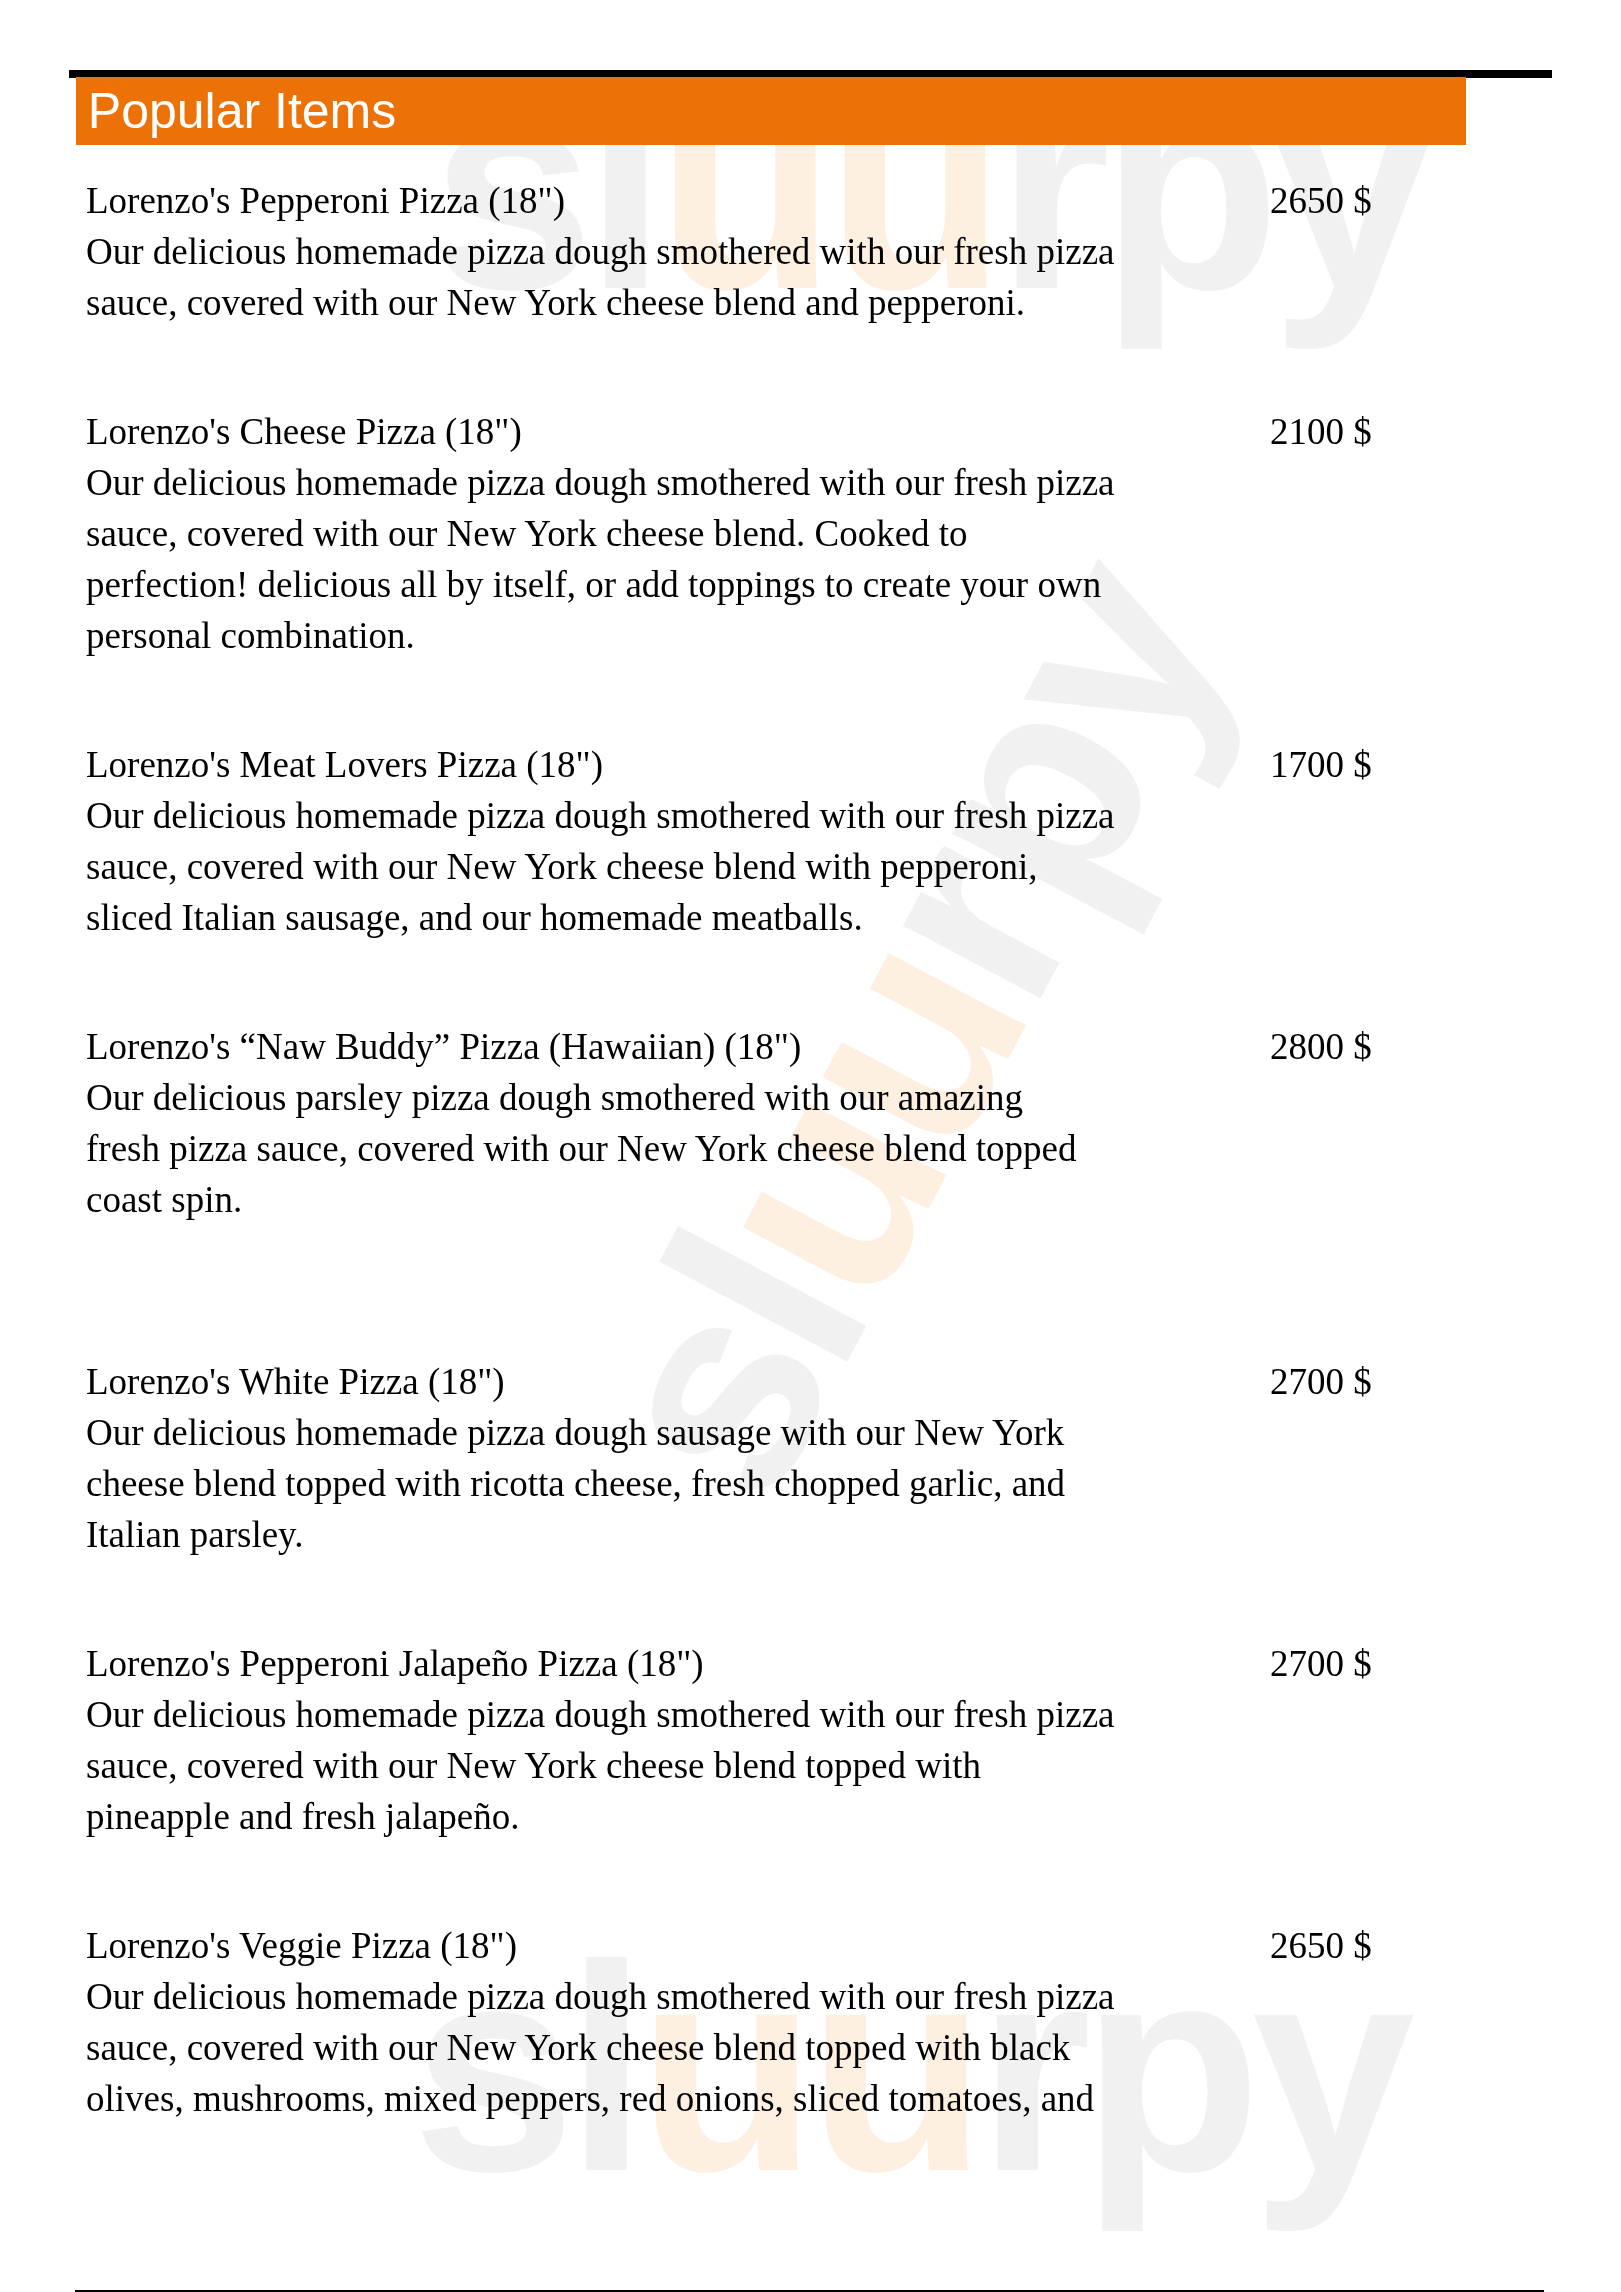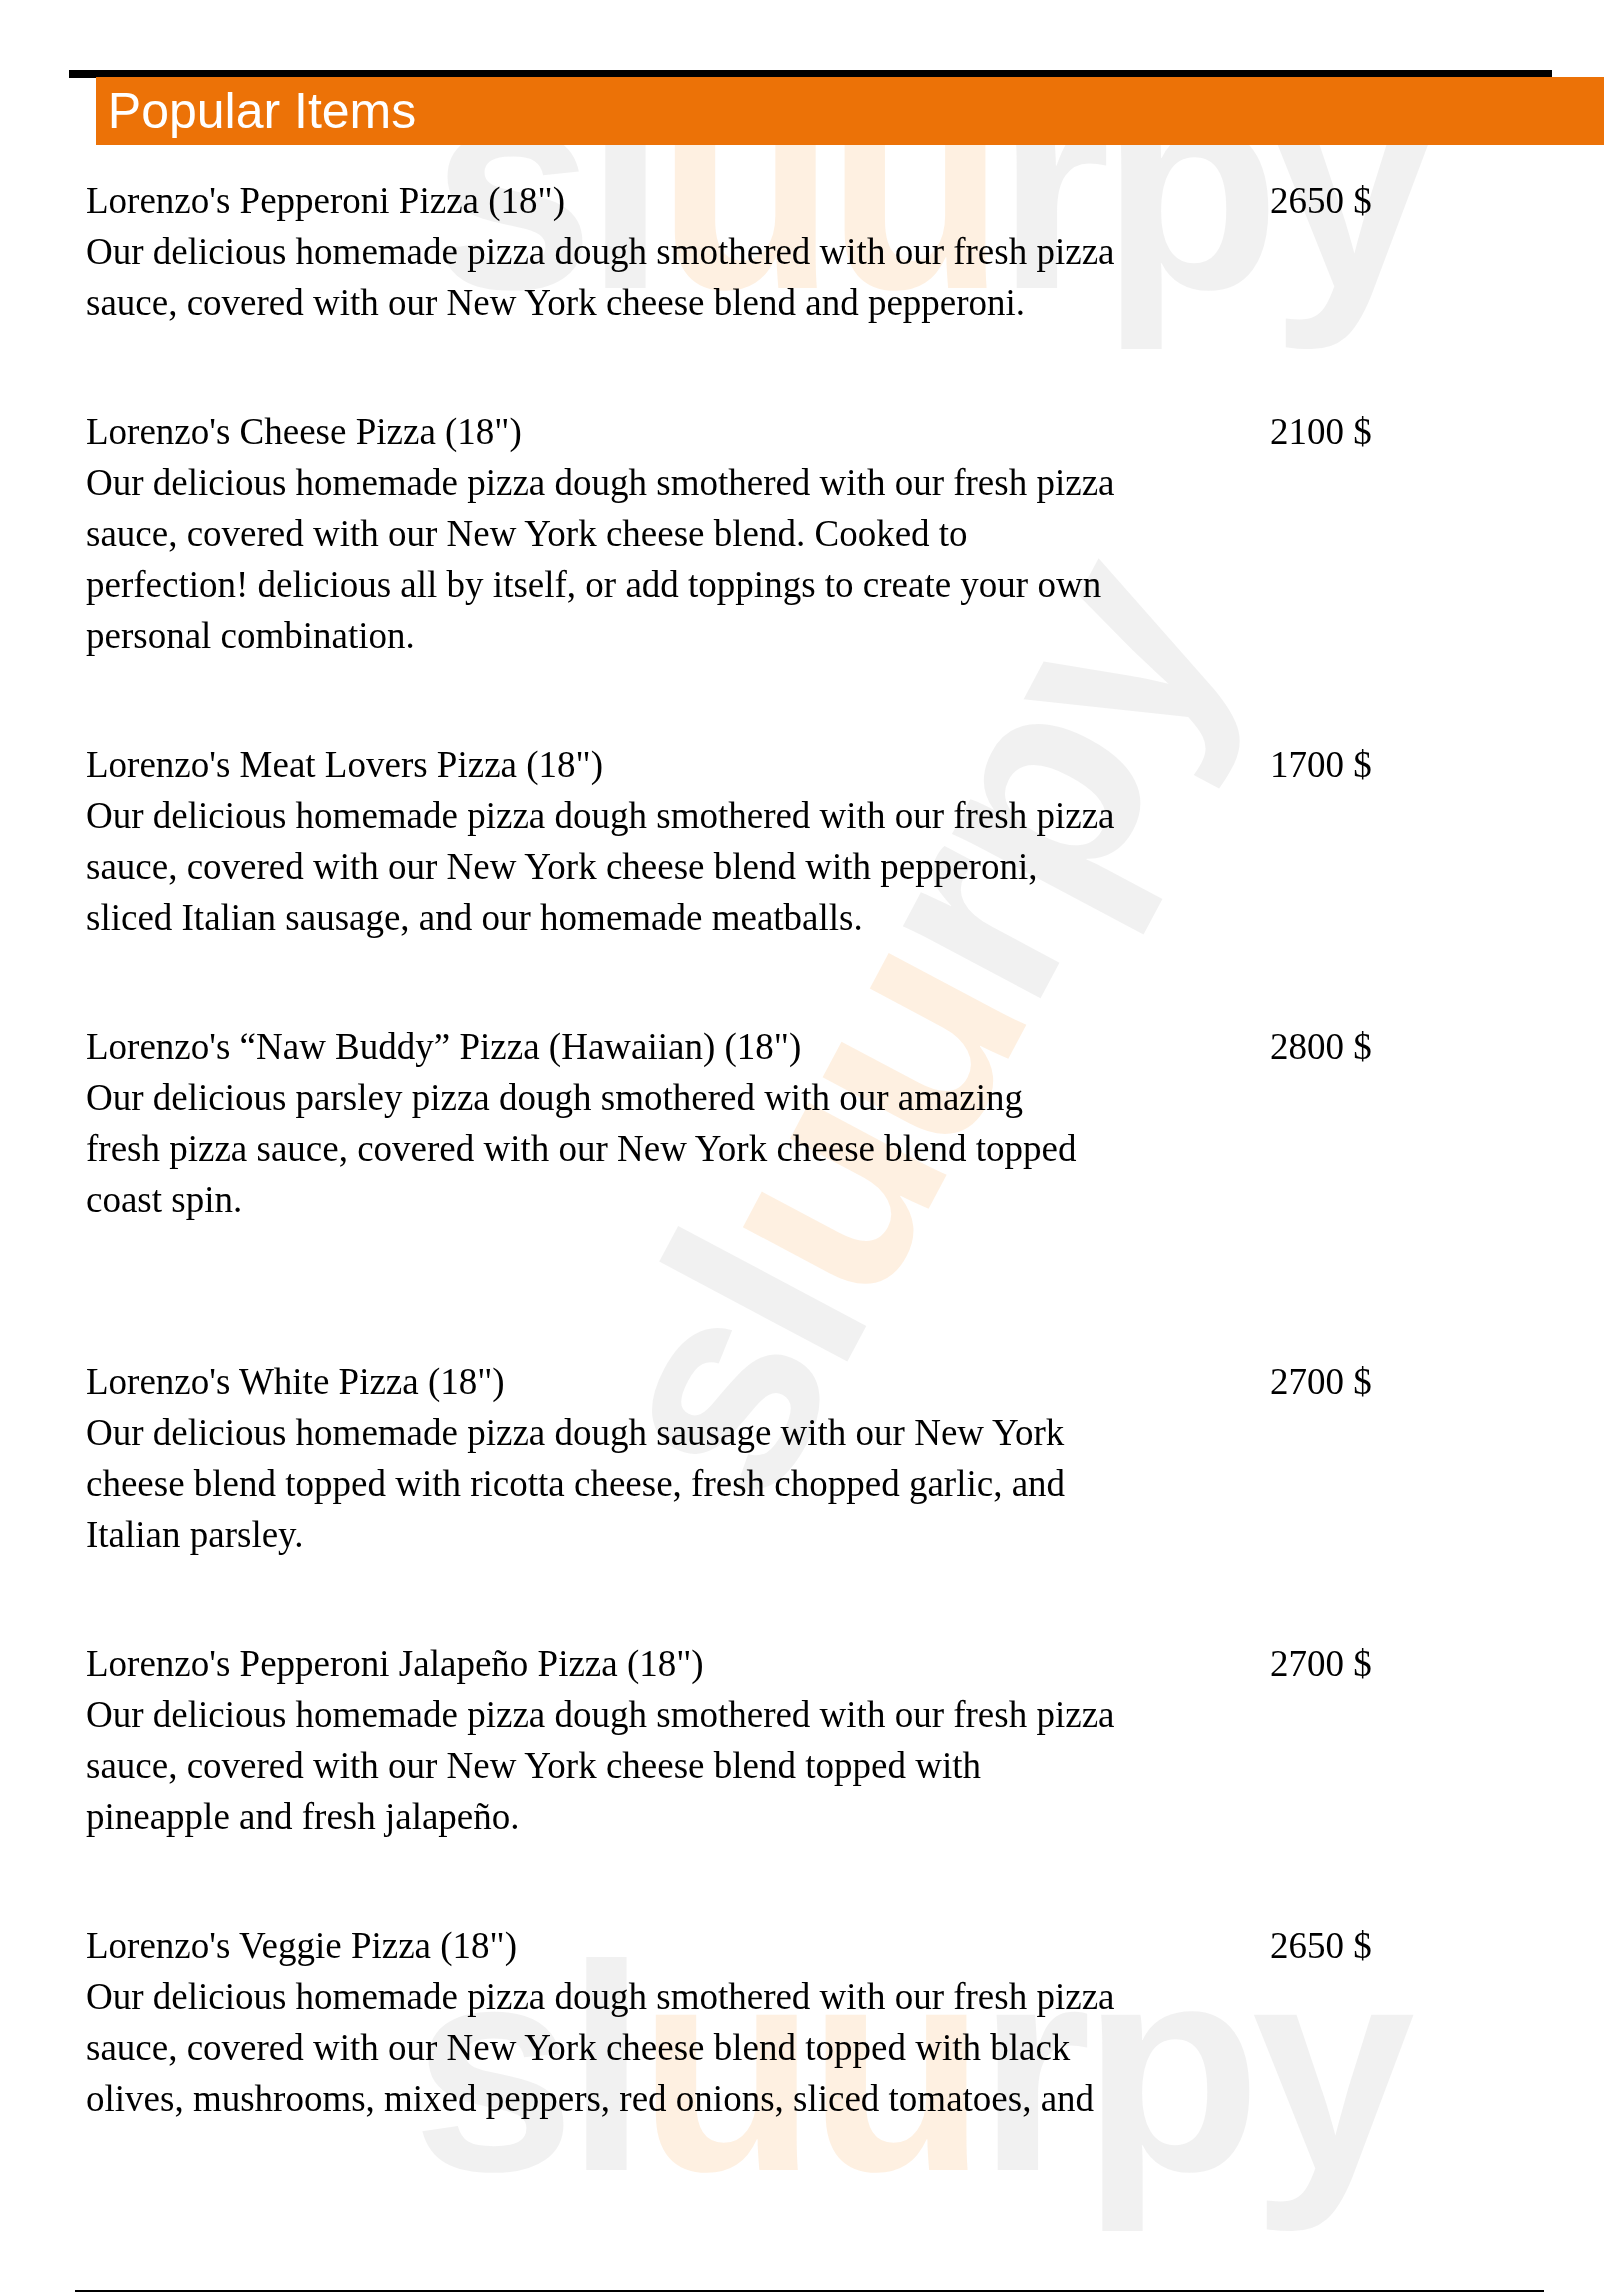--- a/index.html
+++ b/index.html
@@ -22,23 +22,22 @@
   }
   .watermark .accent { color: rgba(245,150,40,0.14); }
   .wm-top { left: 431px; top: 39px; }
   .wm-mid { left: 412px; top: 882px; transform: rotate(-62deg); transform-origin: 50% 50%; }
   .wm-bot { left: 412px; top: 1921px; }
 
   .top-rule {
     position: absolute; left: 69px; top: 70px; width: 1483px; height: 7.8px; background: #000;
   }
   .section-bar {
-    position: absolute; left: 76px; top: 77px; width: 1508px; height: 68px;
+    position: absolute; left: 76px; top: 77px; width: 1390px; height: 68px;
     background: #EC7207;
-    margin-left: 20px;
   }
   .section-title {
     position: absolute; left: 11.8px; top: 4.9px;
     font-family: "Liberation Sans", sans-serif;
     font-size: 50px; line-height: 59px; color: #ffffff;
   }
   .item {
     position: absolute; left: 86px; width: 1392px;
   }
   .item .title, .item .desc-line, .item .price {

